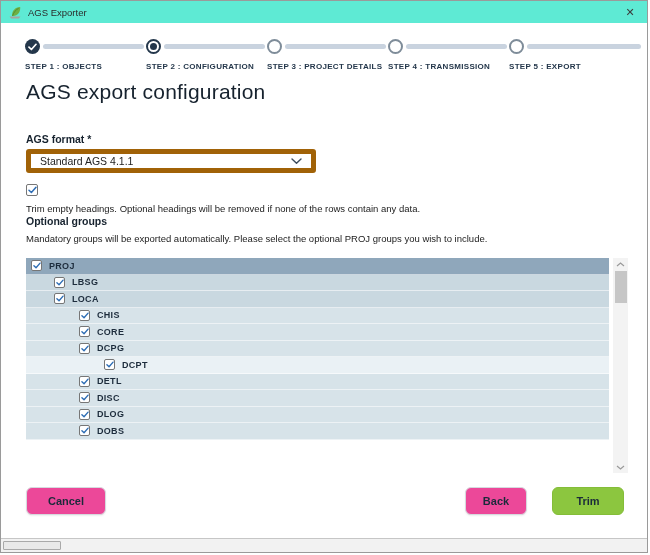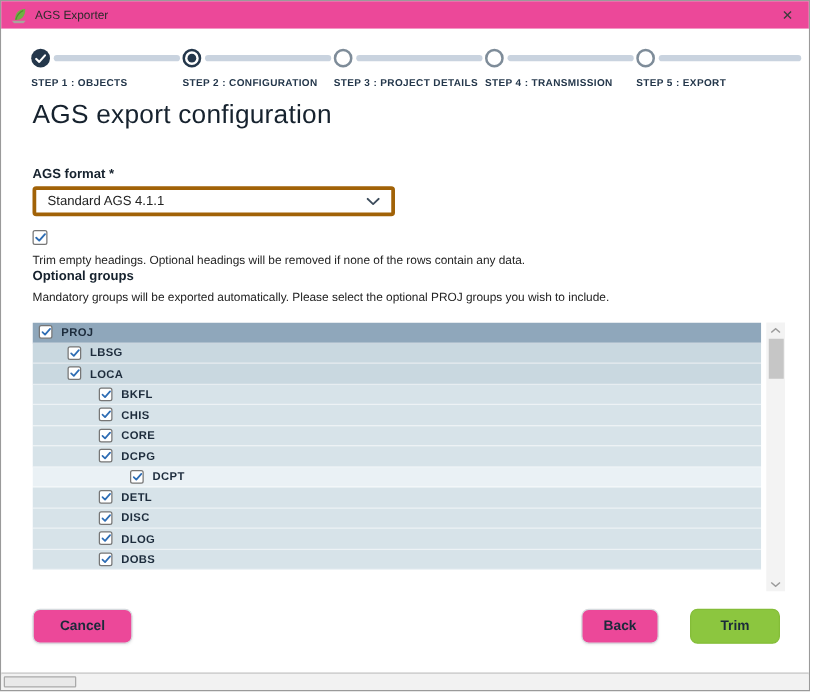--- a/index.html
+++ b/index.html
@@ -2,41 +2,41 @@
 <html><head>
 <meta charset="utf-8">
 <style>
   * { box-sizing: border-box; margin: 0; padding: 0; }
   html, body { width: 650px; height: 555px; }
   body { font-family: "Liberation Sans", sans-serif; background: #ffffff; }
 
   .app { position: relative; width: 648px; height: 553px; border: 1px solid #9a9a9a; background: #fff; margin: 1px; margin: 0; }
 
   
-  .titlebar { position: absolute; top: 0; left: 0; right: 0; height: 22px; background: #ec4899; display: flex; align-items: center; padding: 0 0 0 7px; }
+  .titlebar { position: absolute; top: 0; left: 0; right: 0; height: 22px; background: #5eead4; display: flex; align-items: center; padding: 0 0 0 7px; }
   .titlebar .title { font-size: 9.5px; color: #2b2b2b; margin-left: 6px; }
   .close-btn { margin-left: auto; width: 34px; height: 22px; display: flex; align-items: center; justify-content: center; font-size: 11px; color: #3c3c3c; cursor: default; }
 
   
   .main { position: absolute; top: 22px; left: 0; right: 0; height: 517px; background: #fff; border-bottom: 1px solid #b9b9b9; }
 
   
   .stepper { position: absolute; top: 16px; left: 0; right: 0; height: 46px; }
   .step-circle { position: absolute; top: 0; width: 15px; height: 15px; border-radius: 50%; display: flex; align-items: center; justify-content: center; background: #fff; }
   .step-circle.complete { background: #24374b; }
   .step-circle.current { border: 2px solid #24374b; }
   .step-circle.current::after { content: ""; width: 7px; height: 7px; border-radius: 50%; background: #24374b; }
   .step-circle.upcoming { border: 2px solid #7e8c99; }
   .step-label { position: absolute; top: 23px; font-size: 8px; font-weight: 700; color: #24374b; letter-spacing: 0.3px; white-space: nowrap; }
   .connector { position: absolute; top: 5px; height: 5px; border-radius: 3px; background: #c9d3df; }
 
   .page-heading { position: absolute; top: 57px; left: 25px; font-size: 21px; font-weight: 500; color: #16222e; letter-spacing: 0.2px; }
 
   .format-label { position: absolute; top: 110px; left: 25px; font-size: 10.5px; font-weight: 700; color: #16222e; }
-  .format-select { position: absolute; top: 126px; left: 25px; width: 290px; height: 24px; border: 3px solid #a16207; border-radius: 3px; background: #fff; display: flex; align-items: center; padding: 0 9px; cursor: default; }
+  .format-select { position: absolute; top: 126px; left: 25px; width: 290px; height: 24px; border: 5px solid #a16207; border-radius: 3px; background: #fff; display: flex; align-items: center; padding: 0 9px; cursor: default; }
   .format-select .value { font-size: 10.5px; color: #222; }
   .format-select .chev { margin-left: auto; display: flex; }
 
   .trim-row { position: absolute; top: 161px; left: 25px; display: flex; align-items: flex-start; gap: 7px; flex-direction: column; }
   .checkbox { width: 12px; height: 12px; border: 1px solid #767676; border-radius: 2px; background: #fff; display: flex; align-items: center; justify-content: center; flex: none; }
   .trim-row .cb-label { font-size: 9.5px; color: #222; line-height: 12px; }
 
   .groups-heading { position: absolute; top: 192px; left: 25px; font-size: 10.5px; font-weight: 700; color: #16222e; }
   .groups-desc { position: absolute; top: 210px; left: 25px; font-size: 9.5px; color: #222; }
 
@@ -158,28 +158,20 @@
 
         <div class="tree-row depth-1 checked">
           <span class="checkbox">
             <svg width="8" height="7" viewBox="0 0 9 8">
               <polyline points="1,4.2 3.4,6.5 8,1.3" fill="none" stroke="#2e6db4" stroke-width="1.6" stroke-linecap="round" stroke-linejoin="round"></polyline>
             </svg>
           </span>
           <span class="lbl">LOCA</span>
         </div>
 
-        <div class="tree-row depth-2 checked">
-          <span class="checkbox">
-            <svg width="8" height="7" viewBox="0 0 9 8">
-              <polyline points="1,4.2 3.4,6.5 8,1.3" fill="none" stroke="#2e6db4" stroke-width="1.6" stroke-linecap="round" stroke-linejoin="round"></polyline>
-            </svg>
-          </span>
-          <span class="lbl">BKFL</span>
-        </div>
 
 
         <div class="tree-row depth-2 checked">
           <span class="checkbox">
             <svg width="8" height="7" viewBox="0 0 9 8">
               <polyline points="1,4.2 3.4,6.5 8,1.3" fill="none" stroke="#2e6db4" stroke-width="1.6" stroke-linecap="round" stroke-linejoin="round"></polyline>
             </svg>
           </span>
           <span class="lbl">CHIS</span>
         </div>

